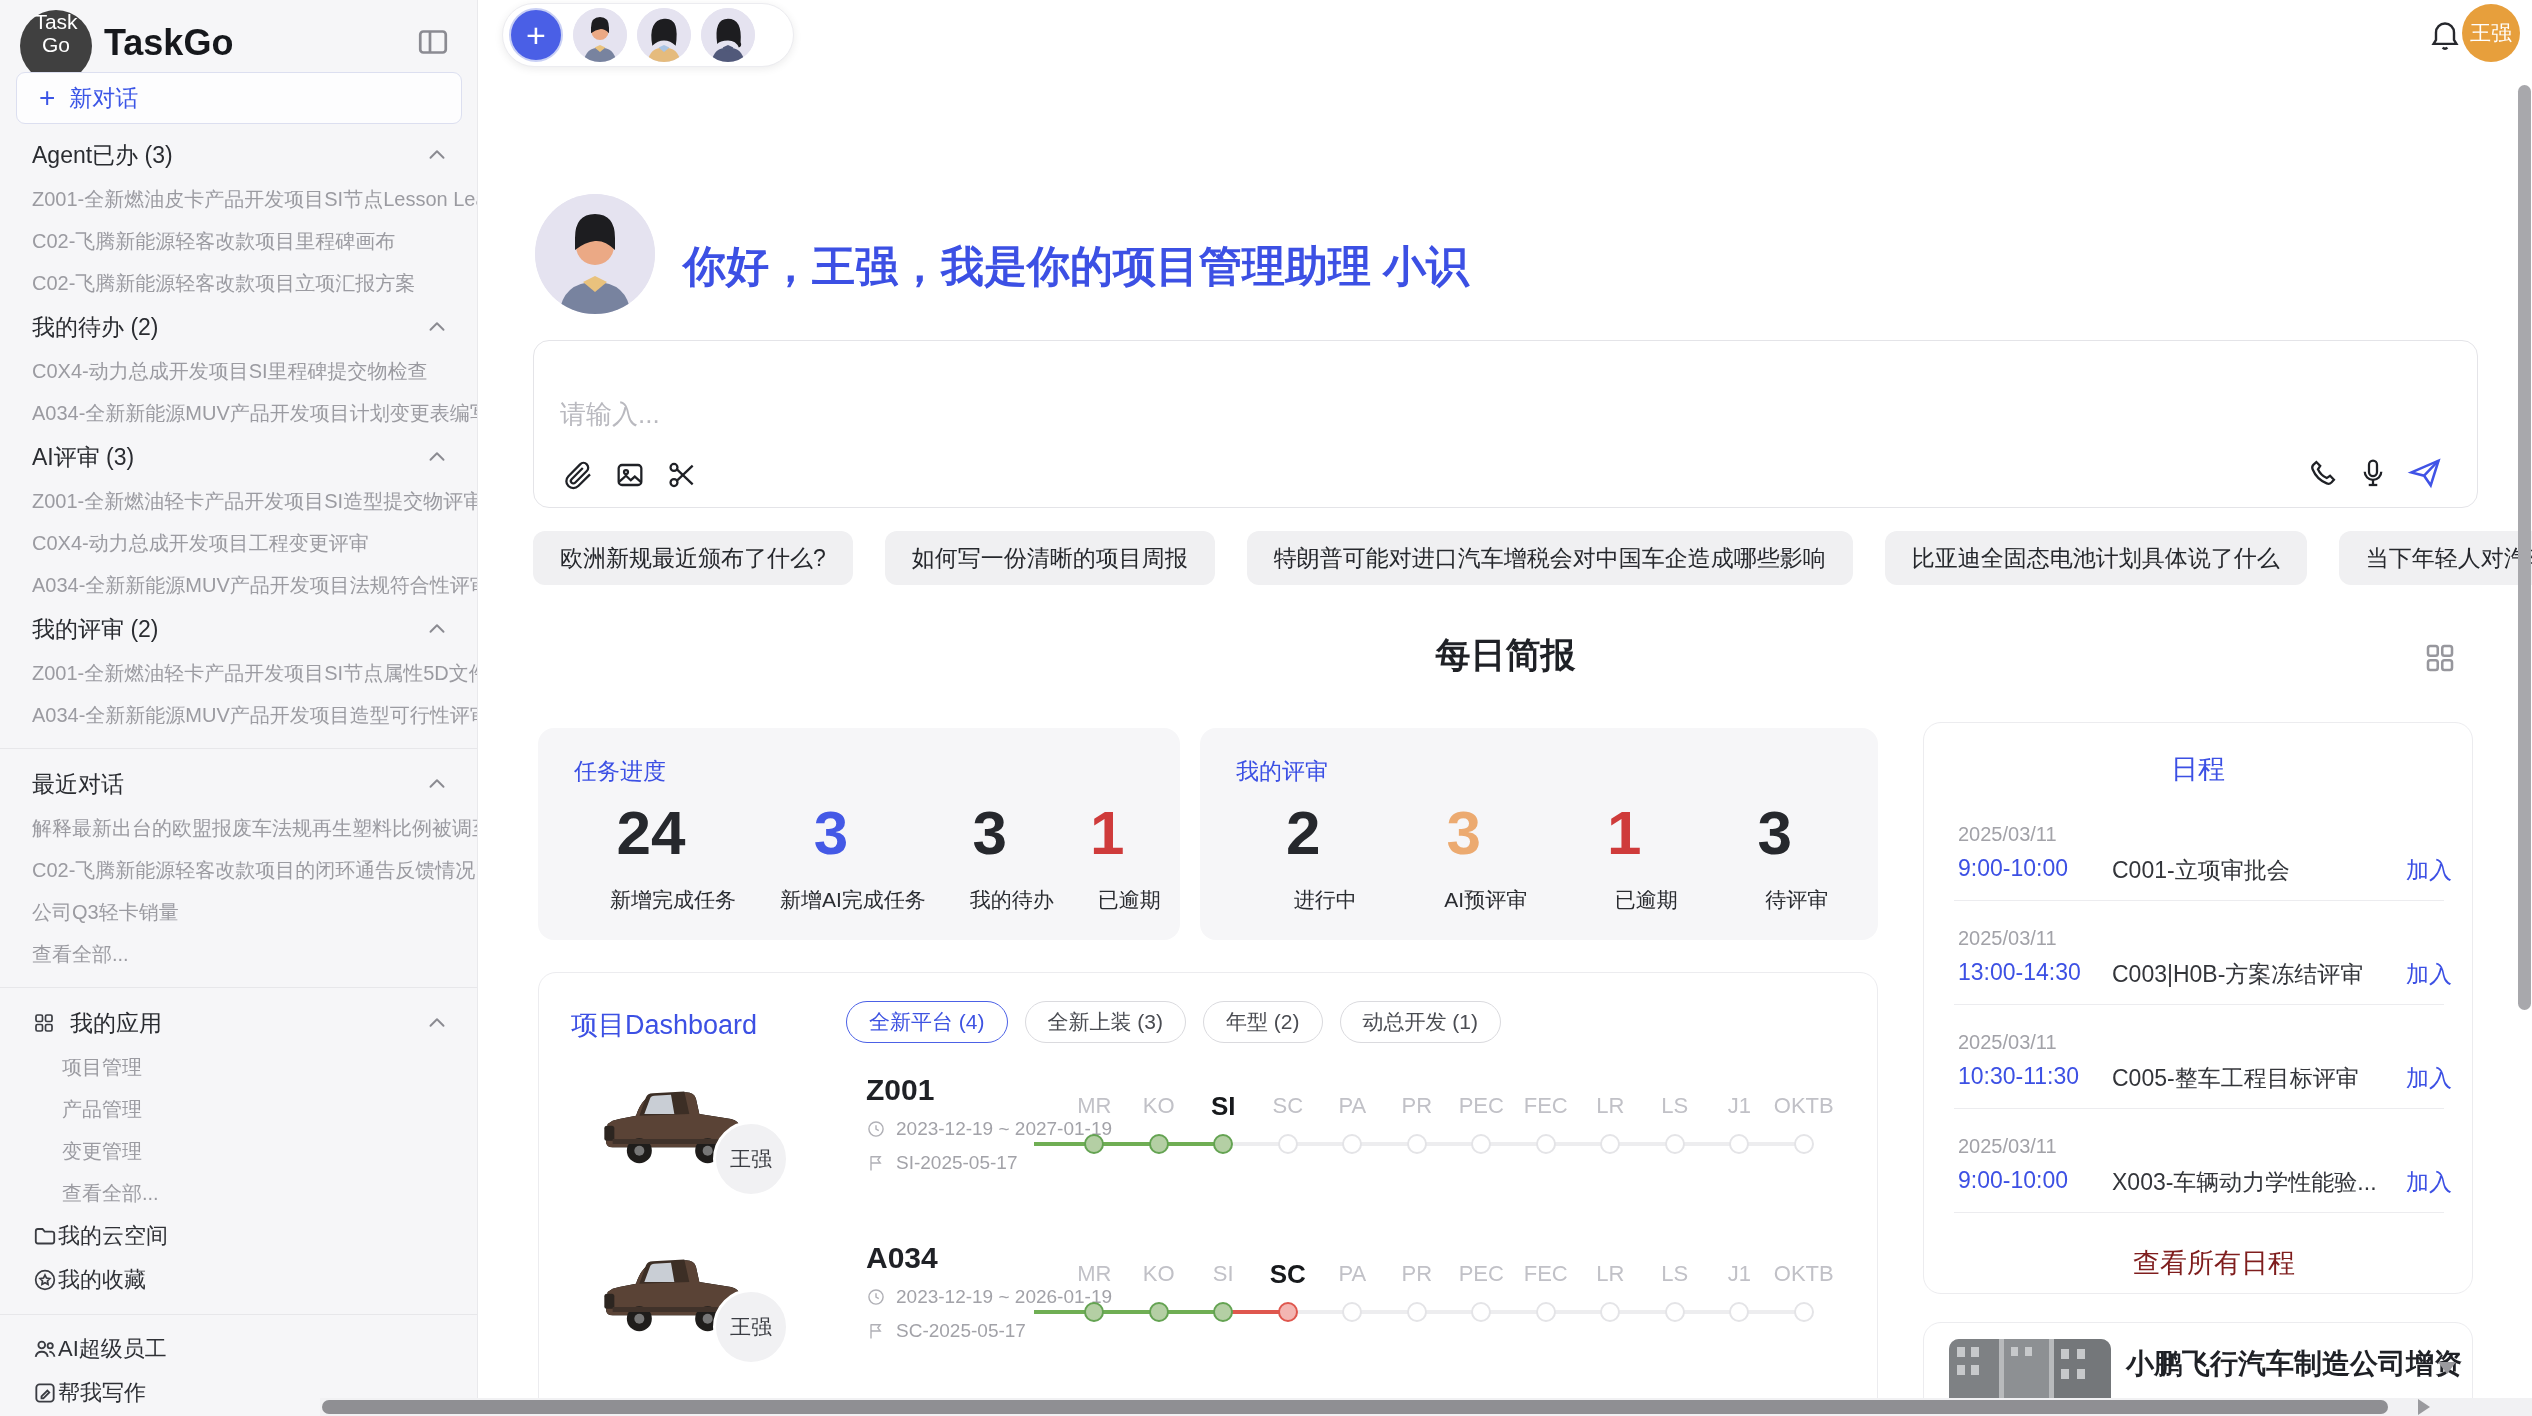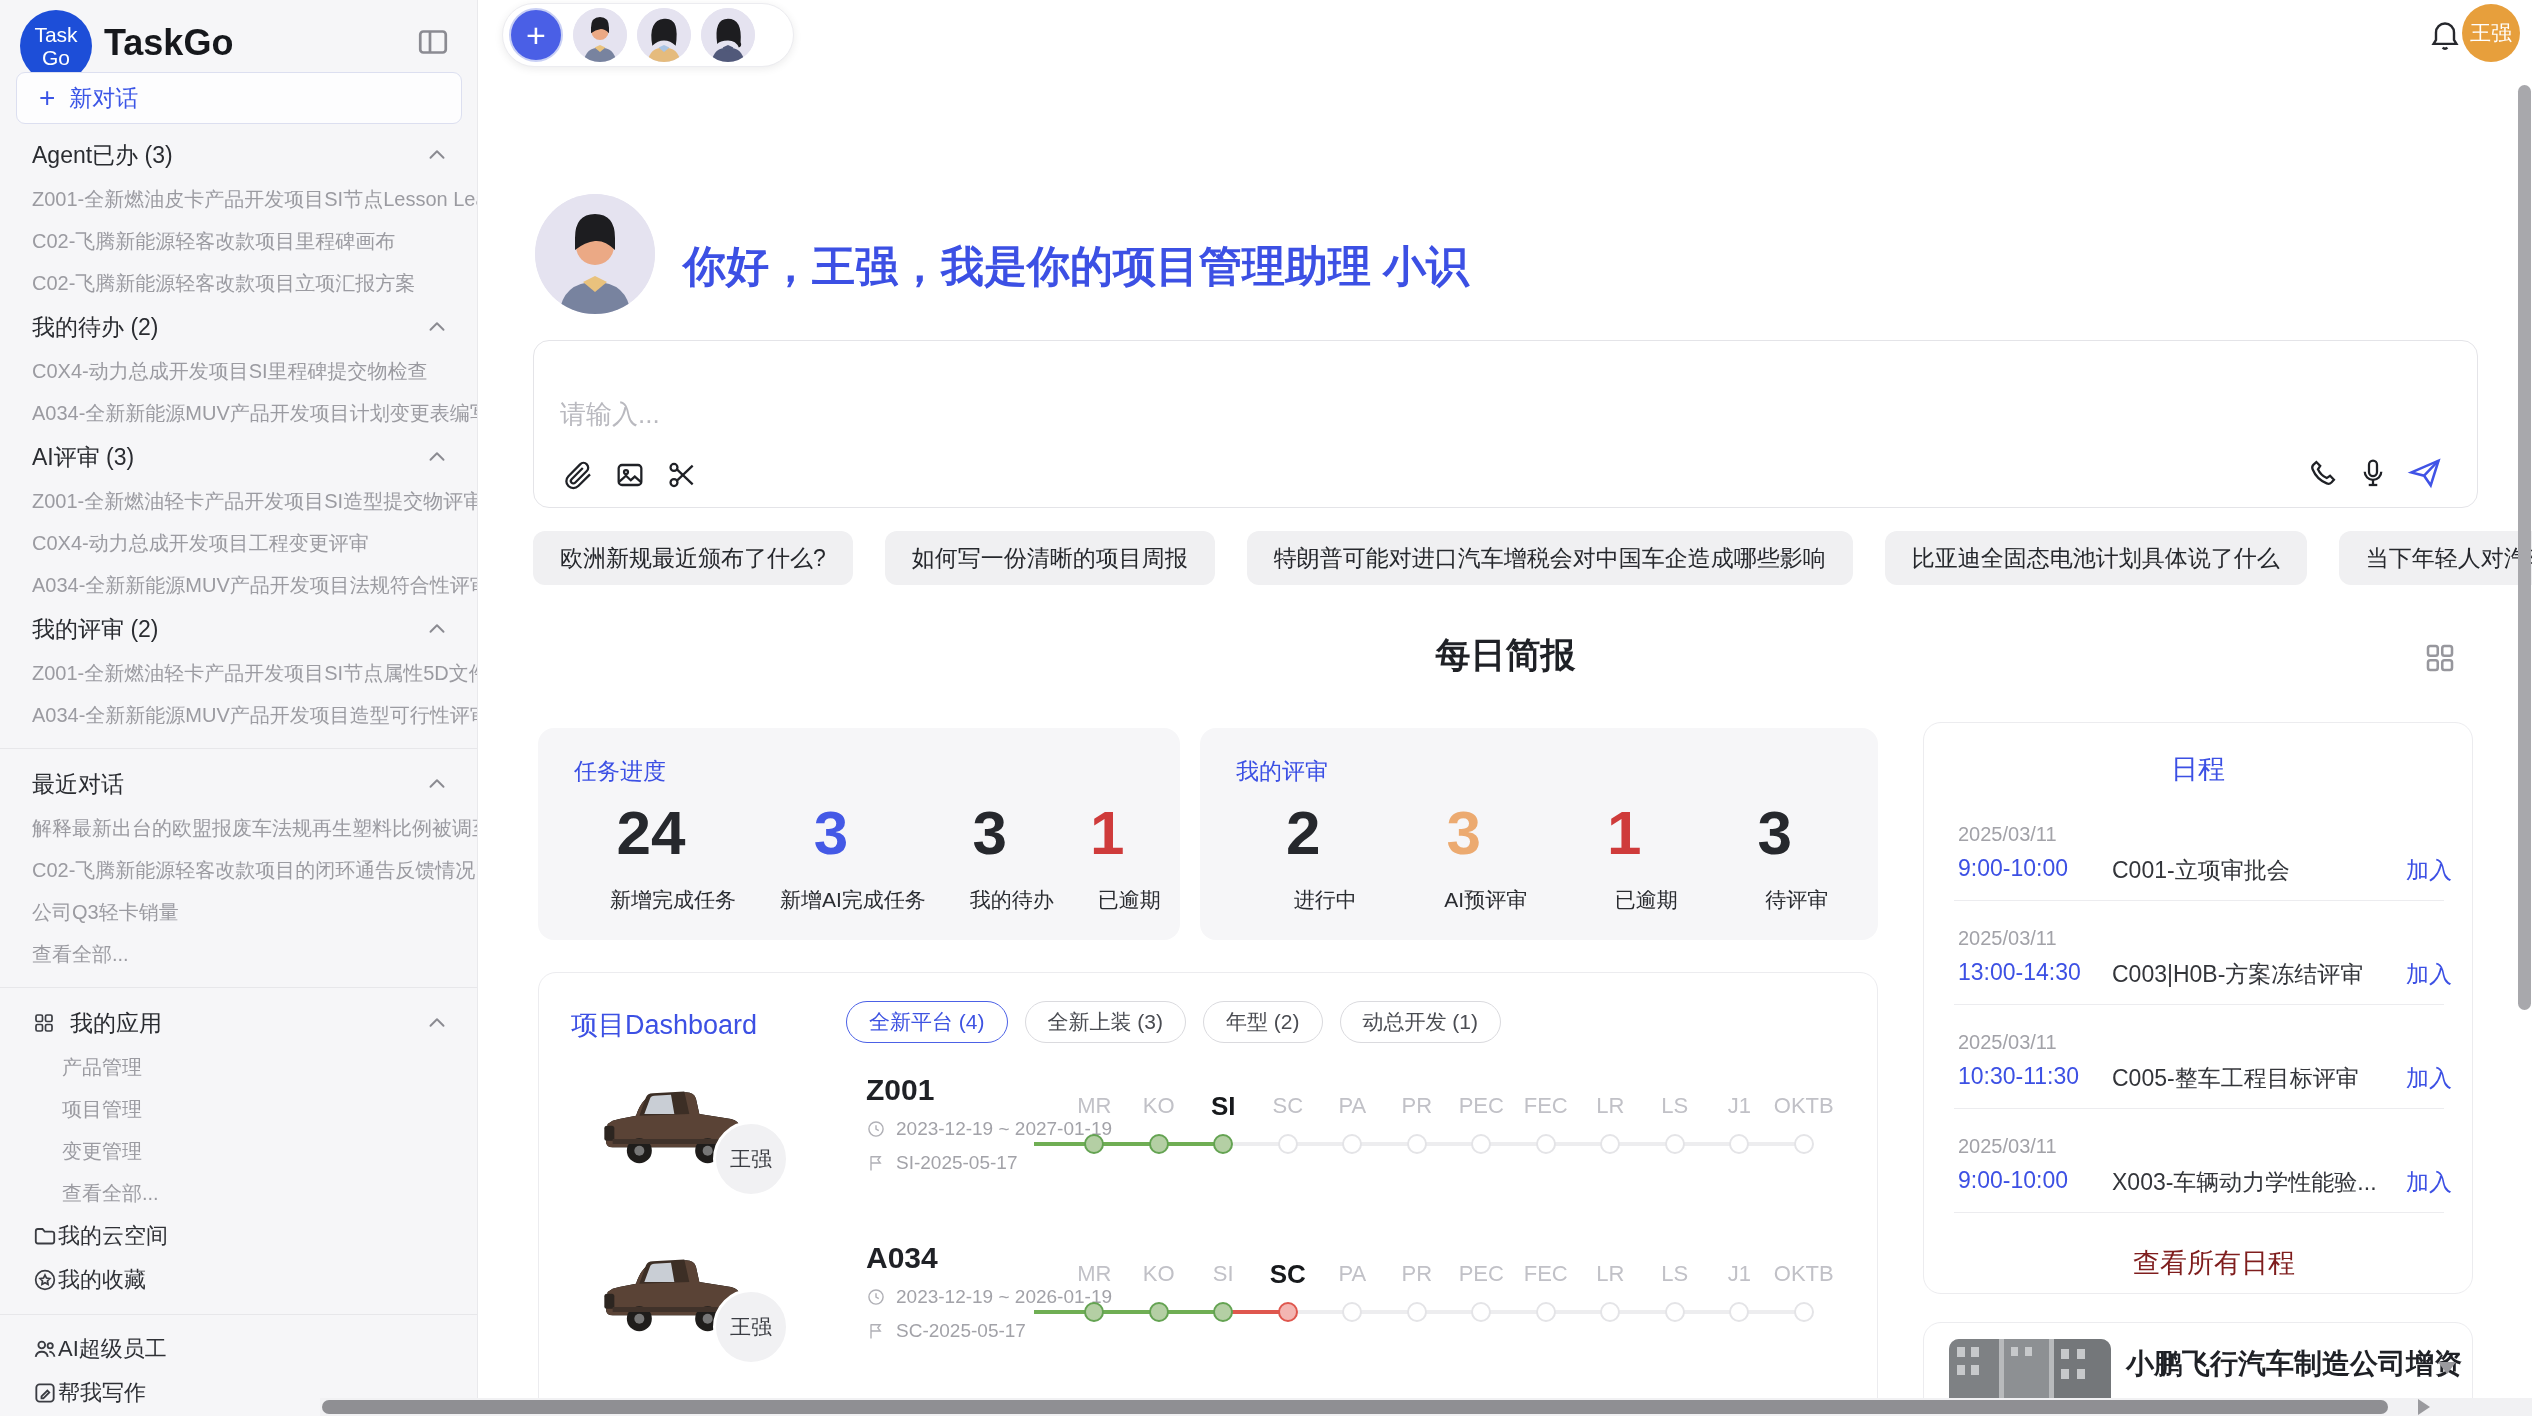--- a/index.html
+++ b/index.html
@@ -3,21 +3,21 @@
 <meta charset="utf-8">
 <style>
   *{margin:0;padding:0;box-sizing:border-box;font-family:"Liberation Sans","DejaVu Sans",sans-serif;}
   html,body{width:2532px;height:1416px;overflow:hidden;background:#fff;}
   #root{position:relative;width:2532px;height:1416px;}
   .nowrap{white-space:nowrap;overflow:hidden;}
 
   
   #sidebar{position:absolute;left:0;top:0;width:478px;height:1416px;background:#f6f6f8;border-right:1px solid #e9e9ec;overflow:hidden;}
   .side-top{position:relative;height:92px;}
-  .logo{position:absolute;left:20px;top:10px;width:72px;height:72px;border-radius:50%;background:#1d4ed8;color:#fff;display:flex;flex-direction:column;align-items:center;justify-content:center;font-size:21px;line-height:23px;font-weight:500;}
+  .logo{position:absolute;left:20px;top:10px;width:72px;height:72px;border-radius:50%;background:#404040;color:#fff;display:flex;flex-direction:column;align-items:center;font-size:21px;line-height:23px;font-weight:500;}
   .app-title{position:absolute;left:104px;top:22px;font-size:36px;font-weight:700;color:#16181c;}
   .collapse-btn{position:absolute;right:26px;top:24px;width:36px;height:36px;color:#8b8b92;background:none;border:none;cursor:pointer;}
   .new-chat{position:absolute;left:16px;top:72px;width:446px;height:52px;background:#fdfdfe;border:1px solid #dcdff0;border-radius:9px;display:flex;align-items:center;gap:14px;padding:0 22px;color:#3b55e6;font-size:23px;cursor:pointer;}
   .new-chat .plus{font-size:28px;line-height:28px;}
   .side-scroll{position:absolute;left:0;top:132px;width:478px;}
   .sec-head{position:relative;height:46px;display:flex;align-items:center;padding:0 28px 0 32px;}
   .sec-title{font-size:23px;color:#2a2c31;font-weight:500;}
   .sec-chevron{margin-left:auto;color:#8b8b92;width:26px;height:26px;}
   .side-item{height:42px;line-height:42px;padding:0 16px 0 32px;font-size:20px;color:#9b9ba1;white-space:nowrap;overflow:hidden;cursor:pointer;}
   .side-item.sub{padding-left:62px;}
@@ -193,22 +193,22 @@
               <rect x="13.5" y="13.5" width="6.5" height="6.5" rx="1.5"></rect>
             </svg>
           </div>
           <div class="sec-title">我的应用</div>
           <div class="sec-chevron">
             <svg viewBox="0 0 24 24" fill="none" stroke="currentColor" stroke-width="1.8" stroke-linecap="round" stroke-linejoin="round">
               <polyline points="6 14.5 12 8.5 18 14.5"></polyline>
             </svg>
           </div>
         </div>
+        <div class="side-item sub nowrap">项目管理</div>
         <div class="side-item sub nowrap">产品管理</div>
-        <div class="side-item sub nowrap">项目管理</div>
         <div class="side-item sub nowrap">变更管理</div>
         <div class="side-item sub nowrap">查看全部...</div>
         <div class="side-row">
           <div class="ic">
             <svg viewBox="0 0 24 24" fill="none" stroke="currentColor" stroke-width="1.7">
               <path d="M3.5 7.5a2 2 0 0 1 2-2h4.2l2 2.4h6.8a2 2 0 0 1 2 2v7a2 2 0 0 1-2 2h-13a2 2 0 0 1-2-2v-9.4z"></path>
             </svg>
           </div>
           <div>我的云空间</div>
         </div>

